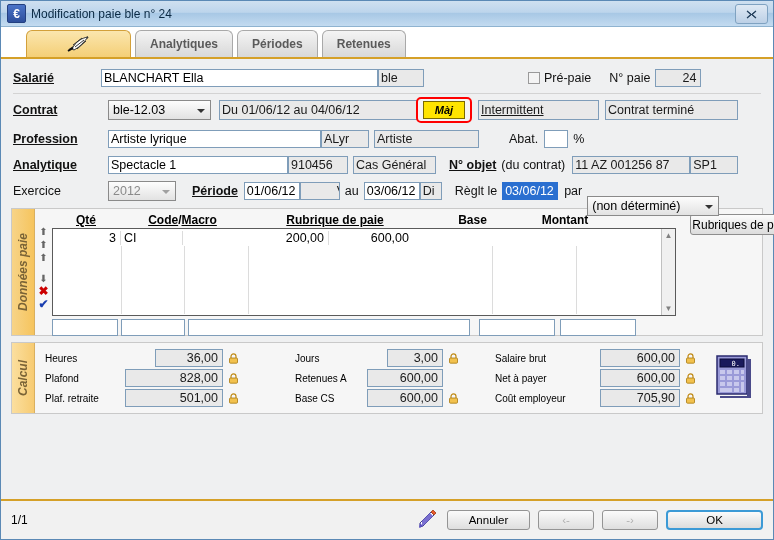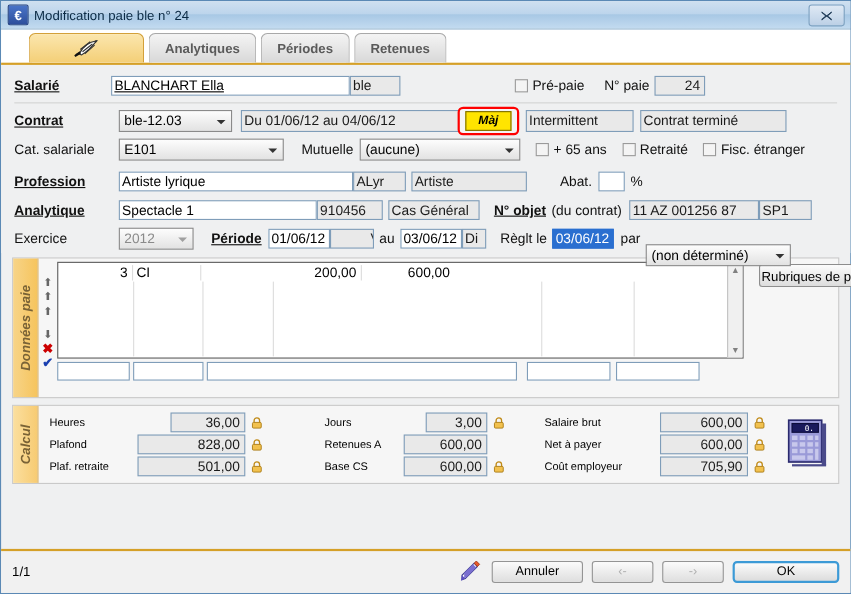--- a/index.html
+++ b/index.html
@@ -242,62 +242,44 @@
       </div>
     <div class="tab">
         <span>Retenues</span>
       </div>
   </div>
 
   <div class="form">
 
     <div class="row">
       <div class="lbl u" style="width:88px;">Salarié</div>
-      <div class="fld" style="width:217px;text-decoration:underline;">BLANCHART Ella</div>
+      <div class="fld" style="width:277px;">BLANCHART Ella</div>
       <div class="fld ro" style="width:46px;">ble</div>
       <div style="width:104px;"></div>
       <div style="display:flex;align-items:center;">
         <span class="chk"></span>
         <span class="lbl">Pré-paie</span>
       </div>
       <div class="lbl" style="margin-left:18px;">N° paie</div>
       <div class="fld ro num" style="width:46px;margin-left:5px;">24</div>
     </div>
 
     <div style="border-top:1px solid #d3d3d3;margin:2px 0 3px 0;"></div>
 
     <div class="row">
       <div class="lbl u" style="width:95px;">Contrat</div>
       <div class="combo" style="width:103px;">ble-12.03</div>
       <div class="fld ro" style="width:200px;margin-left:8px;height:20px;line-height:18px;">Du 01/06/12 au 04/06/12</div>
       <div class="maj-wrap" style="margin-left:-3px;">
         <div class="maj" style="width:42px;">Màj</div>
       </div>
-      <div class="fld ro" style="width:98px;margin-left:6px;height:20px;line-height:18px;">Intermittent</div>
+      <div class="fld ro" style="width:121px;margin-left:6px;height:20px;line-height:18px;text-decoration:underline;">Intermittent</div>
       <div class="fld ro" style="width:133px;margin-left:6px;height:20px;line-height:18px;">Contrat terminé</div>
     </div>
 
-    <div class="row">
-      <div class="lbl" style="width:95px;">Cat. salariale</div>
-      <div class="combo" style="width:150px;">E101</div>
-      <div class="lbl" style="margin-left:16px;">Mutuelle</div>
-      <div class="combo" style="width:146px;margin-left:6px;">(aucune)</div>
-      <div style="display:flex;align-items:center;margin-left:14px;">
-        <span class="chk"></span>
-        <span class="lbl">+ 65 ans</span>
-      </div>
-      <div style="display:flex;align-items:center;margin-left:14px;">
-        <span class="chk"></span>
-        <span class="lbl">Retraité</span>
-      </div>
-      <div style="display:flex;align-items:center;margin-left:14px;">
-        <span class="chk"></span>
-        <span class="lbl">Fisc. étranger</span>
-      </div>
-    </div>
 
     <div style="height:3px;"></div>
 
     <div class="row">
       <div class="lbl u" style="width:95px;">Profession</div>
       <div class="fld" style="width:213px;">Artiste lyrique</div>
       <div class="fld ro" style="width:48px;">ALyr</div>
       <div class="fld ro" style="width:105px;margin-left:5px;">Artiste</div>
       <div class="lbl" style="margin-left:30px;">Abat.</div>
       <div class="fld" style="width:24px;margin-left:6px;"></div>
@@ -341,20 +323,29 @@
       <div>⬆</div>
       <div>⬆</div>
       <div style="height:8px;"></div>
       <div>⬇</div>
       <div style="color:#cc0000;font-size:12px;font-weight:bold;">✖</div>
       <div style="color:#1a3fb0;font-size:12px;font-weight:bold;">✔</div>
     </div>
 
     <div style="flex:1;padding:3px 6px 0 0;box-sizing:border-box;">
 
+      <div style="display:flex;font-size:12px;font-weight:bold;height:16px;align-items:center;">
+        <div style="width:68px;text-align:center;text-decoration:underline;">Qté</div>
+        <div style="width:125px;text-align:center;">
+          <span style="text-decoration:underline;">Code</span><span>/</span><span style="text-decoration:underline;">Macro</span>
+        </div>
+        <div style="width:180px;text-align:center;text-decoration:underline;">Rubrique de paie</div>
+        <div style="width:95px;text-align:center;">Base</div>
+        <div style="width:90px;text-align:center;">Montant</div>
+      </div>
 
       <div class="gridbox">
         <div style="flex:1;">
           <div style="display:flex;height:17px;align-items:center;font-size:12.5px;">
             <div style="width:68px;text-align:right;padding-right:4px;box-sizing:border-box;border-right:1px solid #dcdcdc;">3</div>
             <div style="width:62px;padding-left:3px;box-sizing:border-box;border-right:1px solid #dcdcdc;">CI</div>
             <div style="width:63px;box-sizing:border-box;border-right:1px solid #dcdcdc;"></div>
             <div style="width:83px;text-align:right;padding-right:4px;box-sizing:border-box;border-right:1px solid #dcdcdc;">200,00</div>
             <div style="width:84px;text-align:right;padding-right:4px;box-sizing:border-box;">600,00</div>
           </div>

